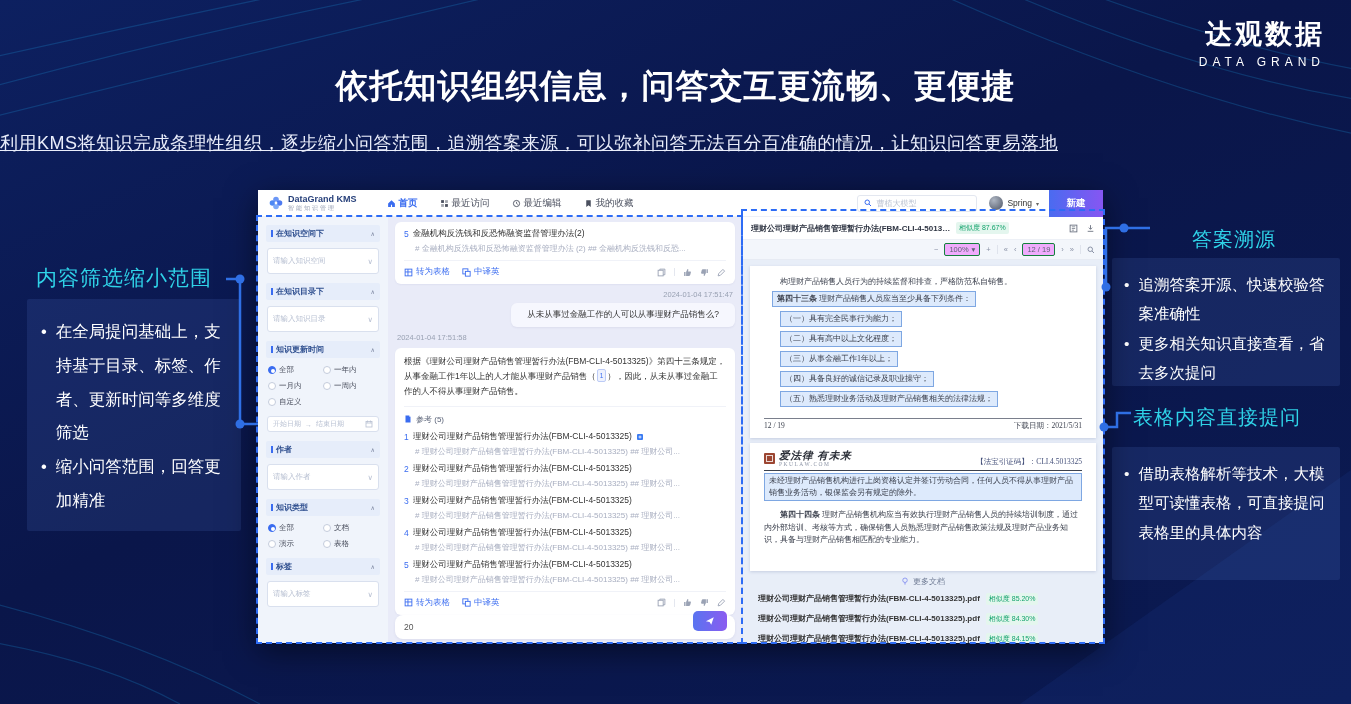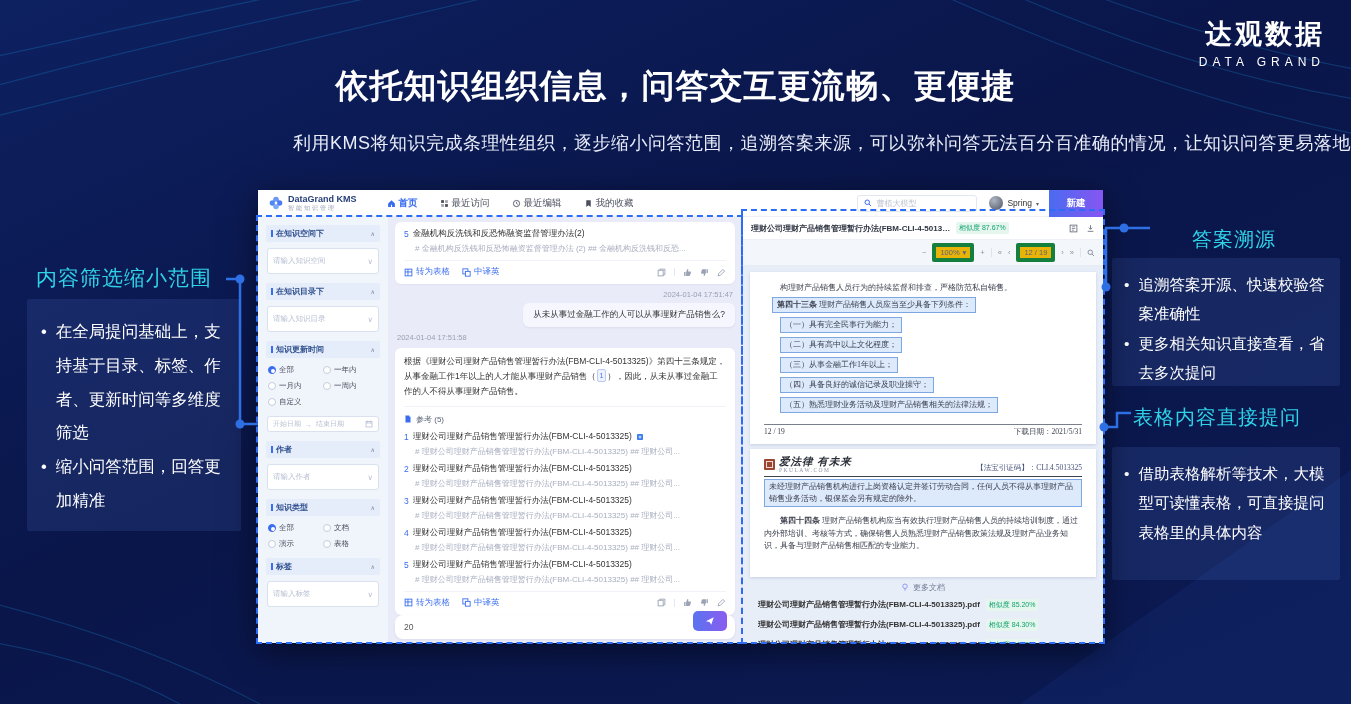--- a/index.html
+++ b/index.html
@@ -11,21 +11,21 @@
     color:#fff;
   }
   svg { display:block; }
   .abs { position:absolute; }
 
   
   .dg-logo { right:26px; top:16px; text-align:right; }
   .dg-logo-cn { font-size:27px; font-weight:bold; letter-spacing:3px; }
   .dg-logo-en { font-size:12px; letter-spacing:5px; margin-top:3px; }
   .slide-title { left:0; right:0; top:64px; text-align:center; font-size:33px; font-weight:bold; letter-spacing:1px; }
-  .slide-subtitle { left:0; right:0; top:131px; text-align:right; font-size:18px; color:#eaeefb; letter-spacing:0.5px; }
+  .slide-subtitle { left:0; right:0; top:131px; text-align:left; font-size:18px; color:#eaeefb; letter-spacing:0.5px;text-decoration:underline; }
 
   
   .co-title { font-weight:normal; font-size:21px; color:#2fd3e8; letter-spacing:1px; }
   .co-panel { background:rgba(86,126,210,0.16); border-radius:2px; color:#fff; }
   .co-ul { list-style:none; }
   .co-li { display:flex; gap:9px; }
   .co-dot { flex:0 0 auto; }
   .co-left-panel { left:27px; top:299px; width:214px; height:232px; padding:16px 10px 0 14px; }
   .co-left-panel .co-li { font-size:16.5px; line-height:2.05; }
   .co-r-panel { left:1112px; top:258px; width:228px; height:128px; padding:12px 8px 0 12px; }
@@ -83,21 +83,21 @@
   .ref-title { white-space:nowrap; overflow:hidden; text-overflow:ellipsis; }
   .ref-snippet { font-size:8px; color:#a8aec0; margin:3px 0 0 11px; white-space:nowrap; overflow:hidden; text-overflow:ellipsis; }
   .ref-item { margin-bottom:6px; }
   .actions { display:flex; align-items:center; gap:12px; border-top:1px solid #f0f2f8; margin-top:5px; padding-top:5px; }
   .act-btn { display:flex; align-items:center; gap:3px; font-size:8.5px; color:#3a6cf0; cursor:pointer; }
   .act-icons { margin-left:auto; display:flex; align-items:center; gap:8px; color:#9aa2b4; }
   .act-sep { width:1px; height:8px; background:#e4e7ef; }
   .ts { font-size:7.5px; color:#99a1b3; margin:6px 2px 4px; }
   .ts.r { text-align:right; }
   .bubble-row { display:flex; justify-content:flex-end; }
-  .user-bubble { background:#f6f7fe; border-radius:6px; padding:6px 10px; font-size:8.5px; color:#333;
+  .user-bubble { background:#f6f7fe; border-radius:6px; padding:6px 16px; font-size:8.5px; color:#333;
                  box-shadow:0 1px 2px rgba(60,70,120,0.08); }
   .answer-card { margin-top:2px; }
   .answer-text { font-size:8.5px; line-height:1.75; color:#333; }
   .cite-badge { display:inline-block; color:#3a6cf0; border:1px solid #bccbf6; background:#eef2fe; border-radius:2px;
                 font-size:6.5px; padding:0 2px; margin:0 1px; vertical-align:1px; }
   .refs-head { display:flex; align-items:center; gap:4px; margin:7px 0 6px; font-size:8px; color:#5a6378;
                border-top:1px solid #f0f2f8; padding-top:7px; }
   .input-card { background:#fff; border-radius:8px; height:58px; position:relative;
                 box-shadow:0 1px 3px rgba(60,70,120,0.08); padding:7px 9px; }
   .input-val { font-size:8.5px; color:#555; }
@@ -105,21 +105,21 @@
               background:linear-gradient(90deg,#5a74f0,#8a5cf0); display:flex; align-items:center; justify-content:center; cursor:pointer; }
 
   
   .pdf { width:361px; flex:0 0 auto; background:#e8eef8; border-left:1px solid #e2e7f1; display:flex; flex-direction:column; }
   .pdf-head { background:#fff; padding:5px 8px; display:flex; align-items:center; gap:5px; border-bottom:1px solid #edf0f6; }
   .pdf-title { font-size:8px; font-weight:bold; color:#2e3442; white-space:nowrap; overflow:hidden; text-overflow:ellipsis; max-width:200px; }
   .badge { font-size:7px; color:#13a36c; background:#e4f6ee; padding:1px 3px; border-radius:2px; white-space:nowrap; }
   .pdf-head-icons { margin-left:auto; display:flex; align-items:center; gap:8px; color:#6b7280; }
   .pdf-toolbar { background:#f3f6fb; padding:3px 8px; display:flex; justify-content:flex-end; align-items:center;
                  gap:6px; font-size:7.5px; color:#8a92a6; border-bottom:1px solid #e7ebf3; }
-  .tb-box { border:4px solid #15803d; background:#eab308; border-radius:2px; padding:1px 4px; display:flex; gap:3px; align-items:center; color:#5d6575; }
+  .tb-box { border:1px solid #15803d; background:#f0abfc; border-radius:2px; padding:1px 4px; display:flex; gap:3px; align-items:center; color:#5d6575; }
   .tb-sep { width:1px; height:9px; background:#dfe3ec; }
   .pdf-scroll { flex:1; overflow:hidden; padding:6px 7px; }
   .sheet { background:#fff; box-shadow:0 1px 3px rgba(40,60,120,0.18); font-family:"Liberation Serif",serif;
            font-size:8px; color:#3a3f4c; }
   .sheet1 { padding:10px 14px 7px; }
   .sheet2 { margin-top:5px; padding:8px 14px; height:128px; overflow:hidden; }
   .pdf-p { line-height:1.6; }
   .indent { text-indent:2em; }
   .hl { display:inline-block; border:1px solid #7ea7e2; background:#ddeafc; padding:1px 4px; line-height:1.5; margin:2px 0; }
   .clause-row { margin-left:8px; }

